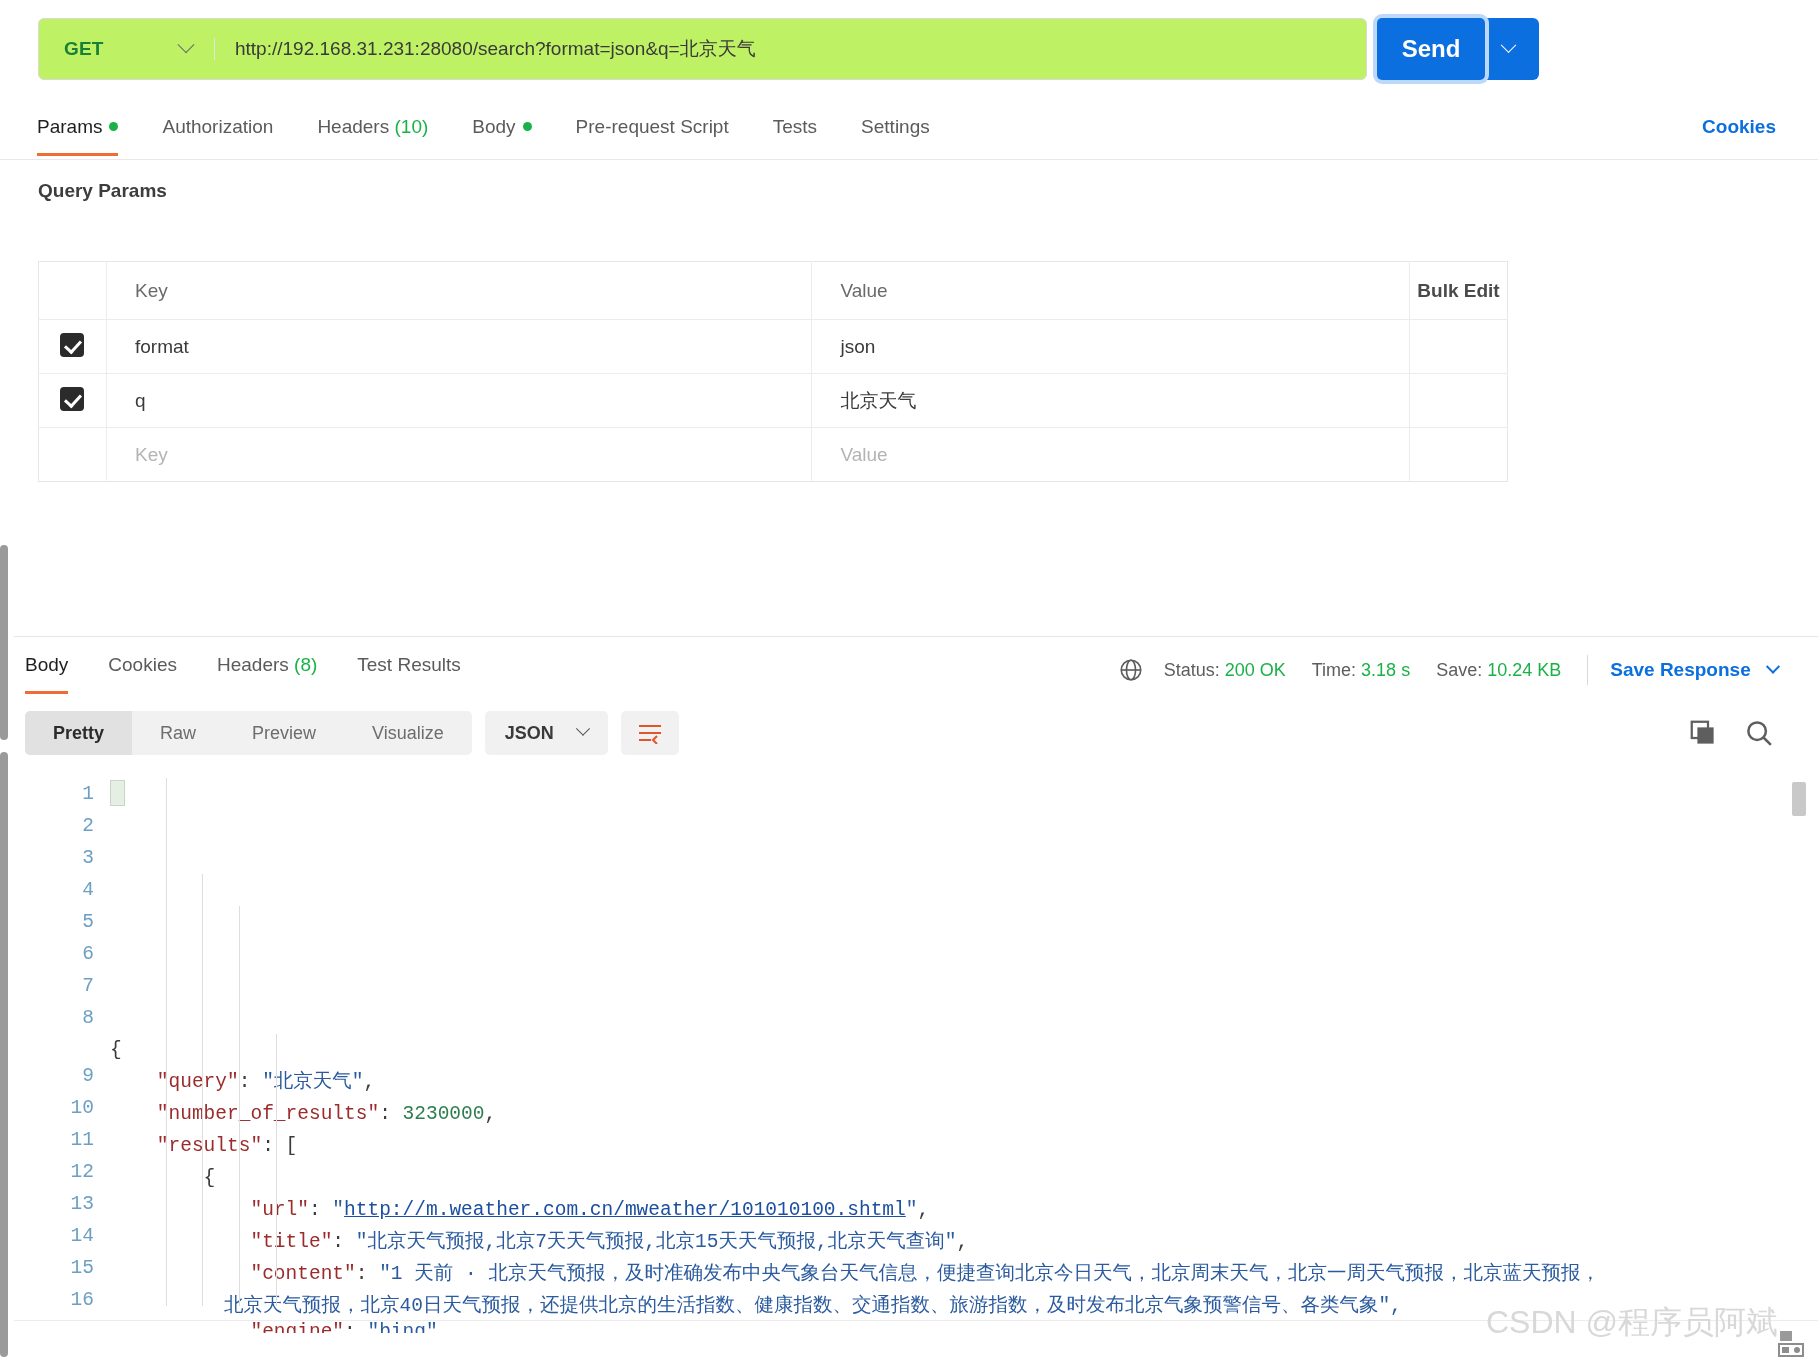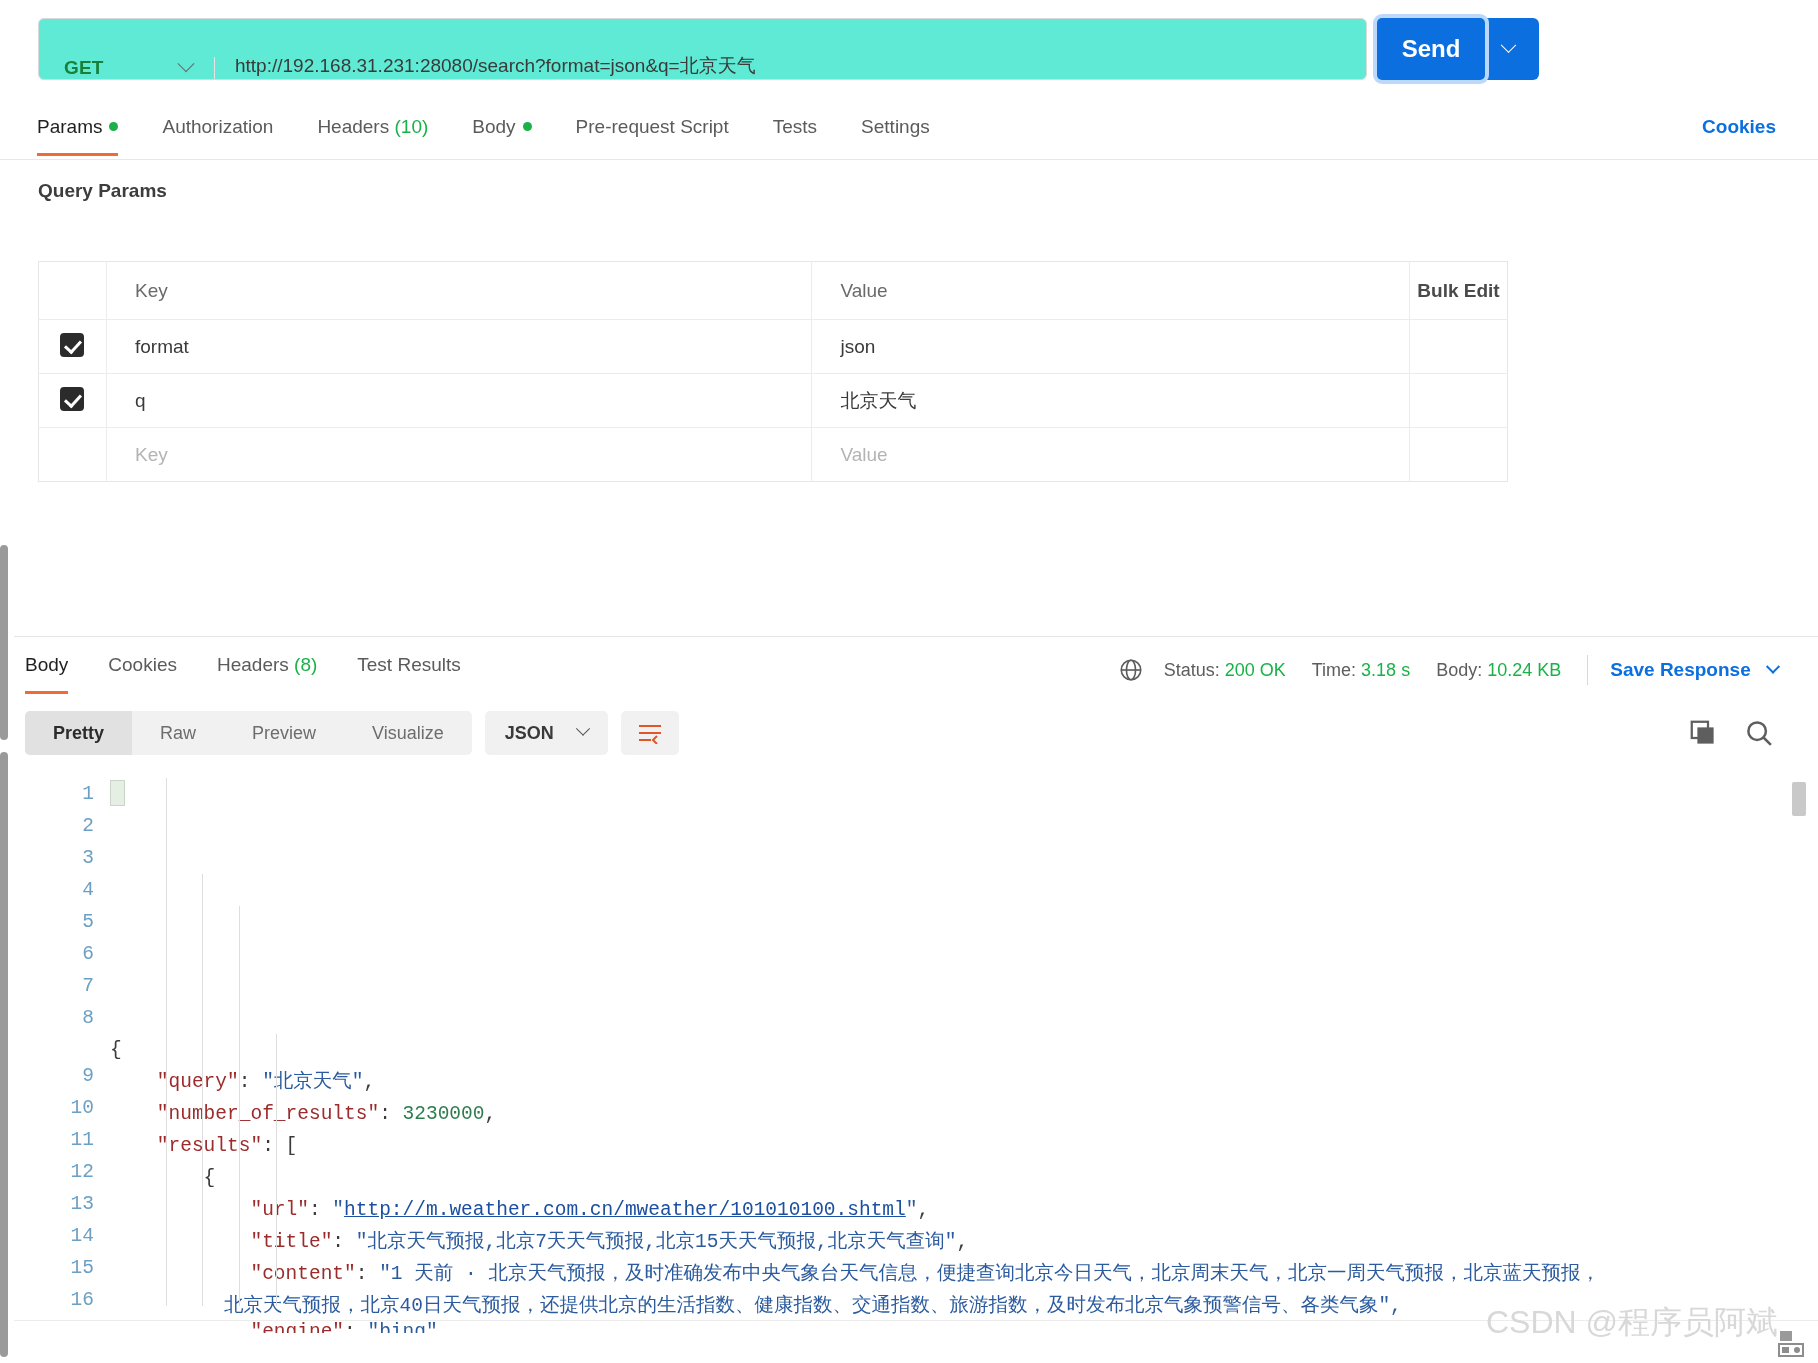--- a/index.html
+++ b/index.html
@@ -21,23 +21,23 @@
     position: absolute; left: 0; top: 752px; width: 8px; height: 605px;
     background: #9a9a9a; border-radius: 4px;
   }
 
   
   .req-bar {
     position: absolute; left: 38px; top: 18px; width: 1567px; height: 62px;
     display: flex; align-items: stretch;
   }
   .url-group {
-    display: flex; align-items: flex-end;
+    display: flex; align-items: center;
     width: 1329px; height: 62px;
-    border: 1px solid #d9d9d9; border-radius: 6px; background: #5eead4;
+    border: 1px solid #d9d9d9; border-radius: 6px; background: #bef264;
   }
   .method-box {
     width: 176px; display: flex; align-items: center;
     justify-content: space-between; padding: 0 22px 0 25px;
     border-right: 1px solid #e4e4e4;
   }
   .method-label { font-size: 19px; color: #1a7f37; font-weight: 600; letter-spacing: .2px; }
   .chev {
     display: inline-block; width: 12px; height: 12px;
     border-right: 1.8px solid #6b6b6b; border-bottom: 1.8px solid #6b6b6b;
@@ -304,21 +304,21 @@
     </svg>
     <span class="meta-item">
       <span>Status:</span>
       <span class="meta-val">200 OK</span>
     </span>
     <span class="meta-item">
       <span>Time:</span>
       <span class="meta-val">3.18 s</span>
     </span>
     <span class="meta-item">
-      <span>Body:</span>
+      <span>Save:</span>
       <span class="meta-val">10.24 KB</span>
     </span>
     <span class="meta-sep"></span>
     <span class="save-resp">
       <span>Save Response</span>
       <span class="save-caret"></span>
     </span>
   </div>
 
   <div class="view-toolbar">

